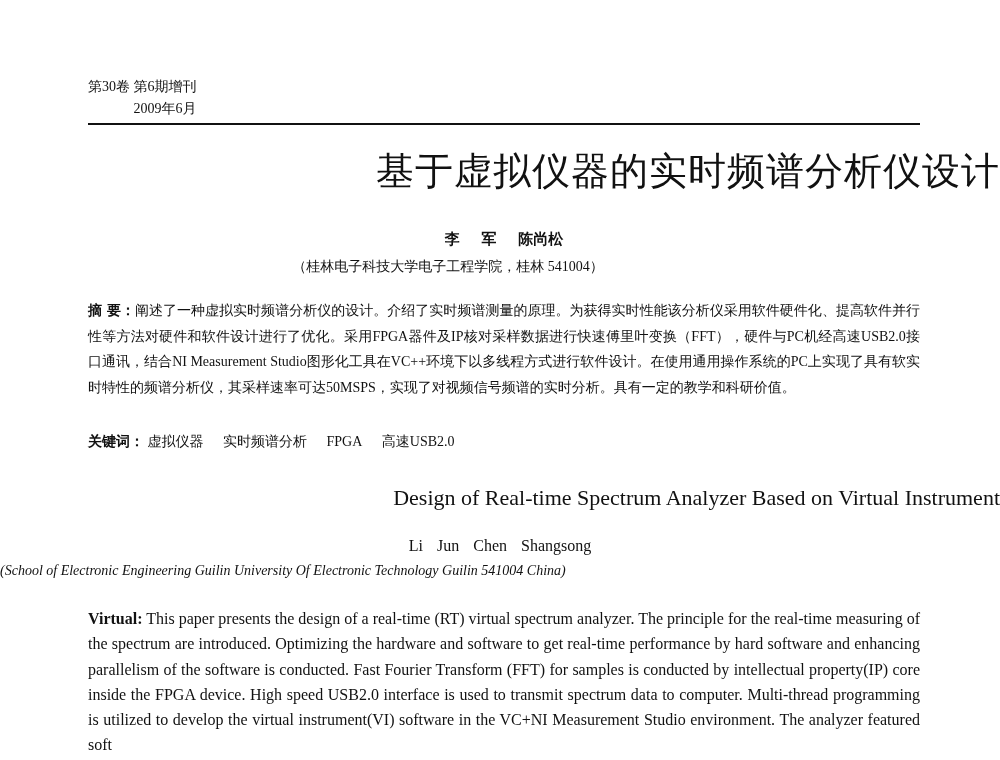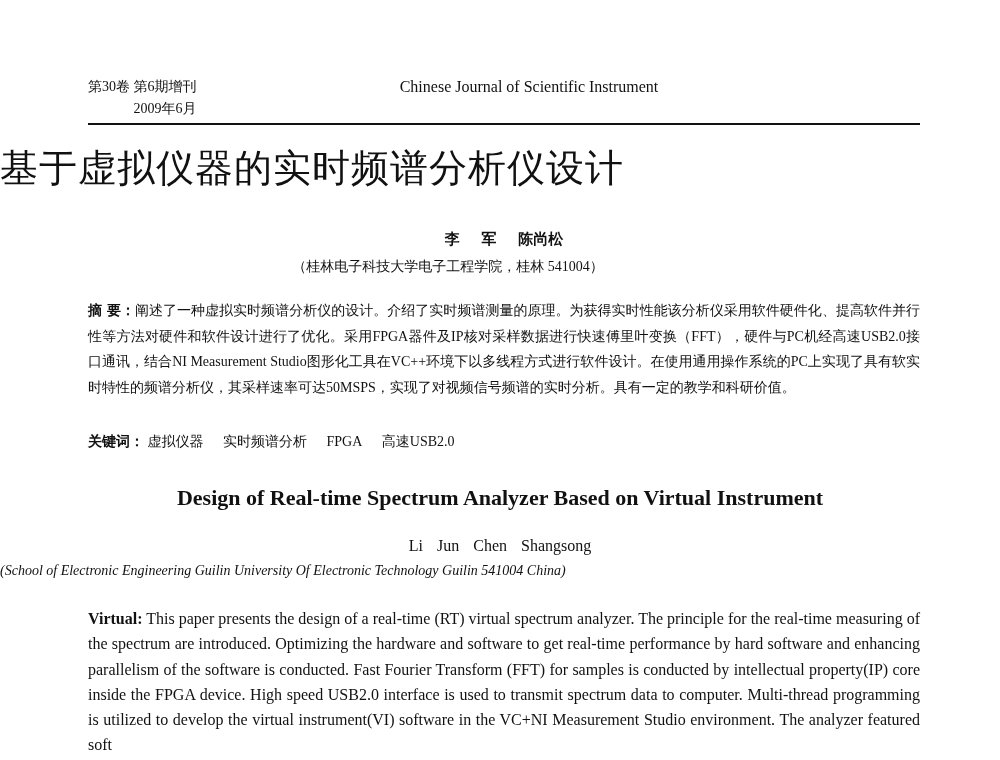--- a/index.html
+++ b/index.html
@@ -6,44 +6,43 @@
   body { width:1000px; height:760px; overflow:hidden; position:relative; color:#111; font-family:"Liberation Serif", "DejaVu Serif", serif; }
   .header { position:absolute; left:88px; top:76px; width:832px; height:48px; }
   .hdr-left { position:absolute; left:0; top:0; font-size:14px; line-height:22px; }
   .hdr-left .l2 { padding-left:30px;text-align:right; }
   .hdr-center { position:absolute; left:288px; top:0; width:306px; text-align:center; }
   .hdr-center .cn { font-size:22px; letter-spacing:26px; line-height:24px; margin-right:-26px; }
   .hdr-center .en { font-size:16px; line-height:22px; }
   .hdr-right { position:absolute; right:6px; top:0; text-align:right; font-size:14px; line-height:22px; }
   .hdr-right .l1 { margin-top:4px; }
   .hdr-rule { position:absolute; left:88px; top:123px; width:832px; height:2px; background:#111; }
-  .title-cn { position:absolute; left:0; width:1000px; top:148px; text-align:left; font-family:Liberation Mono, monospace; font-size:38px; line-height:46px; letter-spacing:1px; }
+  .title-cn { position:absolute; left:0; width:1000px; top:148px; text-align:right; font-family:Liberation Sans, sans-serif; font-size:38px; line-height:46px; letter-spacing:1px; }
   .authors-cn { position:absolute; left:4px; width:1000px; top:230px; text-align:center; font-size:15px; font-weight:bold; word-spacing:18px; }
   .affil-cn { position:absolute; left:0; width:896px; top:258px; text-align:center; font-size:14px; }
   .abstract-cn { position:absolute; left:88px; top:298px; width:832px; font-size:14px; line-height:25.5px; text-align:justify; }
   .abstract-cn .lbl { font-weight:bold; font-family:"DejaVu Sans", sans-serif; }
   .keywords-cn { position:absolute; left:88px; top:430px; width:832px; font-size:14px; line-height:22px; }
   .keywords-cn .lbl { font-weight:bold; font-family:"DejaVu Sans", sans-serif; }
   .keywords-cn .kw { margin-right:16px; }
-  .title-en { position:absolute; left:0; width:1000px; top:483px; text-align:center; font-size:22px; font-weight:bold; line-height:30px; }
+  .title-en { position:absolute; left:0; width:1000px; top:483px; text-align:right; font-size:22px; font-weight:normal; line-height:30px; }
   .authors-en { position:absolute; left:0; width:1000px; top:537px; text-align:center; font-size:16px; word-spacing:10px; }
   .affil-en { position:absolute; left:0; width:796px; top:563px; text-align:left; font-size:14px; font-style:italic; }
   .abstract-en { position:absolute; left:88px; top:606px; width:832px; font-size:16px; line-height:25.3px; text-align:justify; }
   .abstract-en .lbl { font-weight:bold; }
 </style>
 </head>
 <body>
 
 <div class="header">
   <div class="hdr-left">
     <div>第30卷  第6期增刊</div>
     <div class="l2">2009年6月</div>
   </div>
   <div class="hdr-center">
-    <div class="en">Chinese Journal of Scientific Instrument</div>
   </div>
 </div>
 <div class="hdr-rule"></div>
 
 <div class="title-cn">基于虚拟仪器的实时频谱分析仪设计</div>
 <div class="authors-cn">李 军   陈尚松</div>
 <div class="affil-cn">（桂林电子科技大学电子工程学院，桂林 541004）</div>
 
 <div class="abstract-cn">
   <span class="lbl">摘  要：</span><span>阐述了一种虚拟实时频谱分析仪的设计。介绍了实时频谱测量的原理。为获得实时性能该分析仪采用软件硬件化、提高软件并行性等方法对硬件和软件设计进行了优化。采用FPGA器件及IP核对采样数据进行快速傅里叶变换（FFT），硬件与PC机经高速USB2.0接口通讯，结合NI Measurement Studio图形化工具在VC++环境下以多线程方式进行软件设计。在使用通用操作系统的PC上实现了具有软实时特性的频谱分析仪，其采样速率可达50MSPS，实现了对视频信号频谱的实时分析。具有一定的教学和科研价值。</span>

